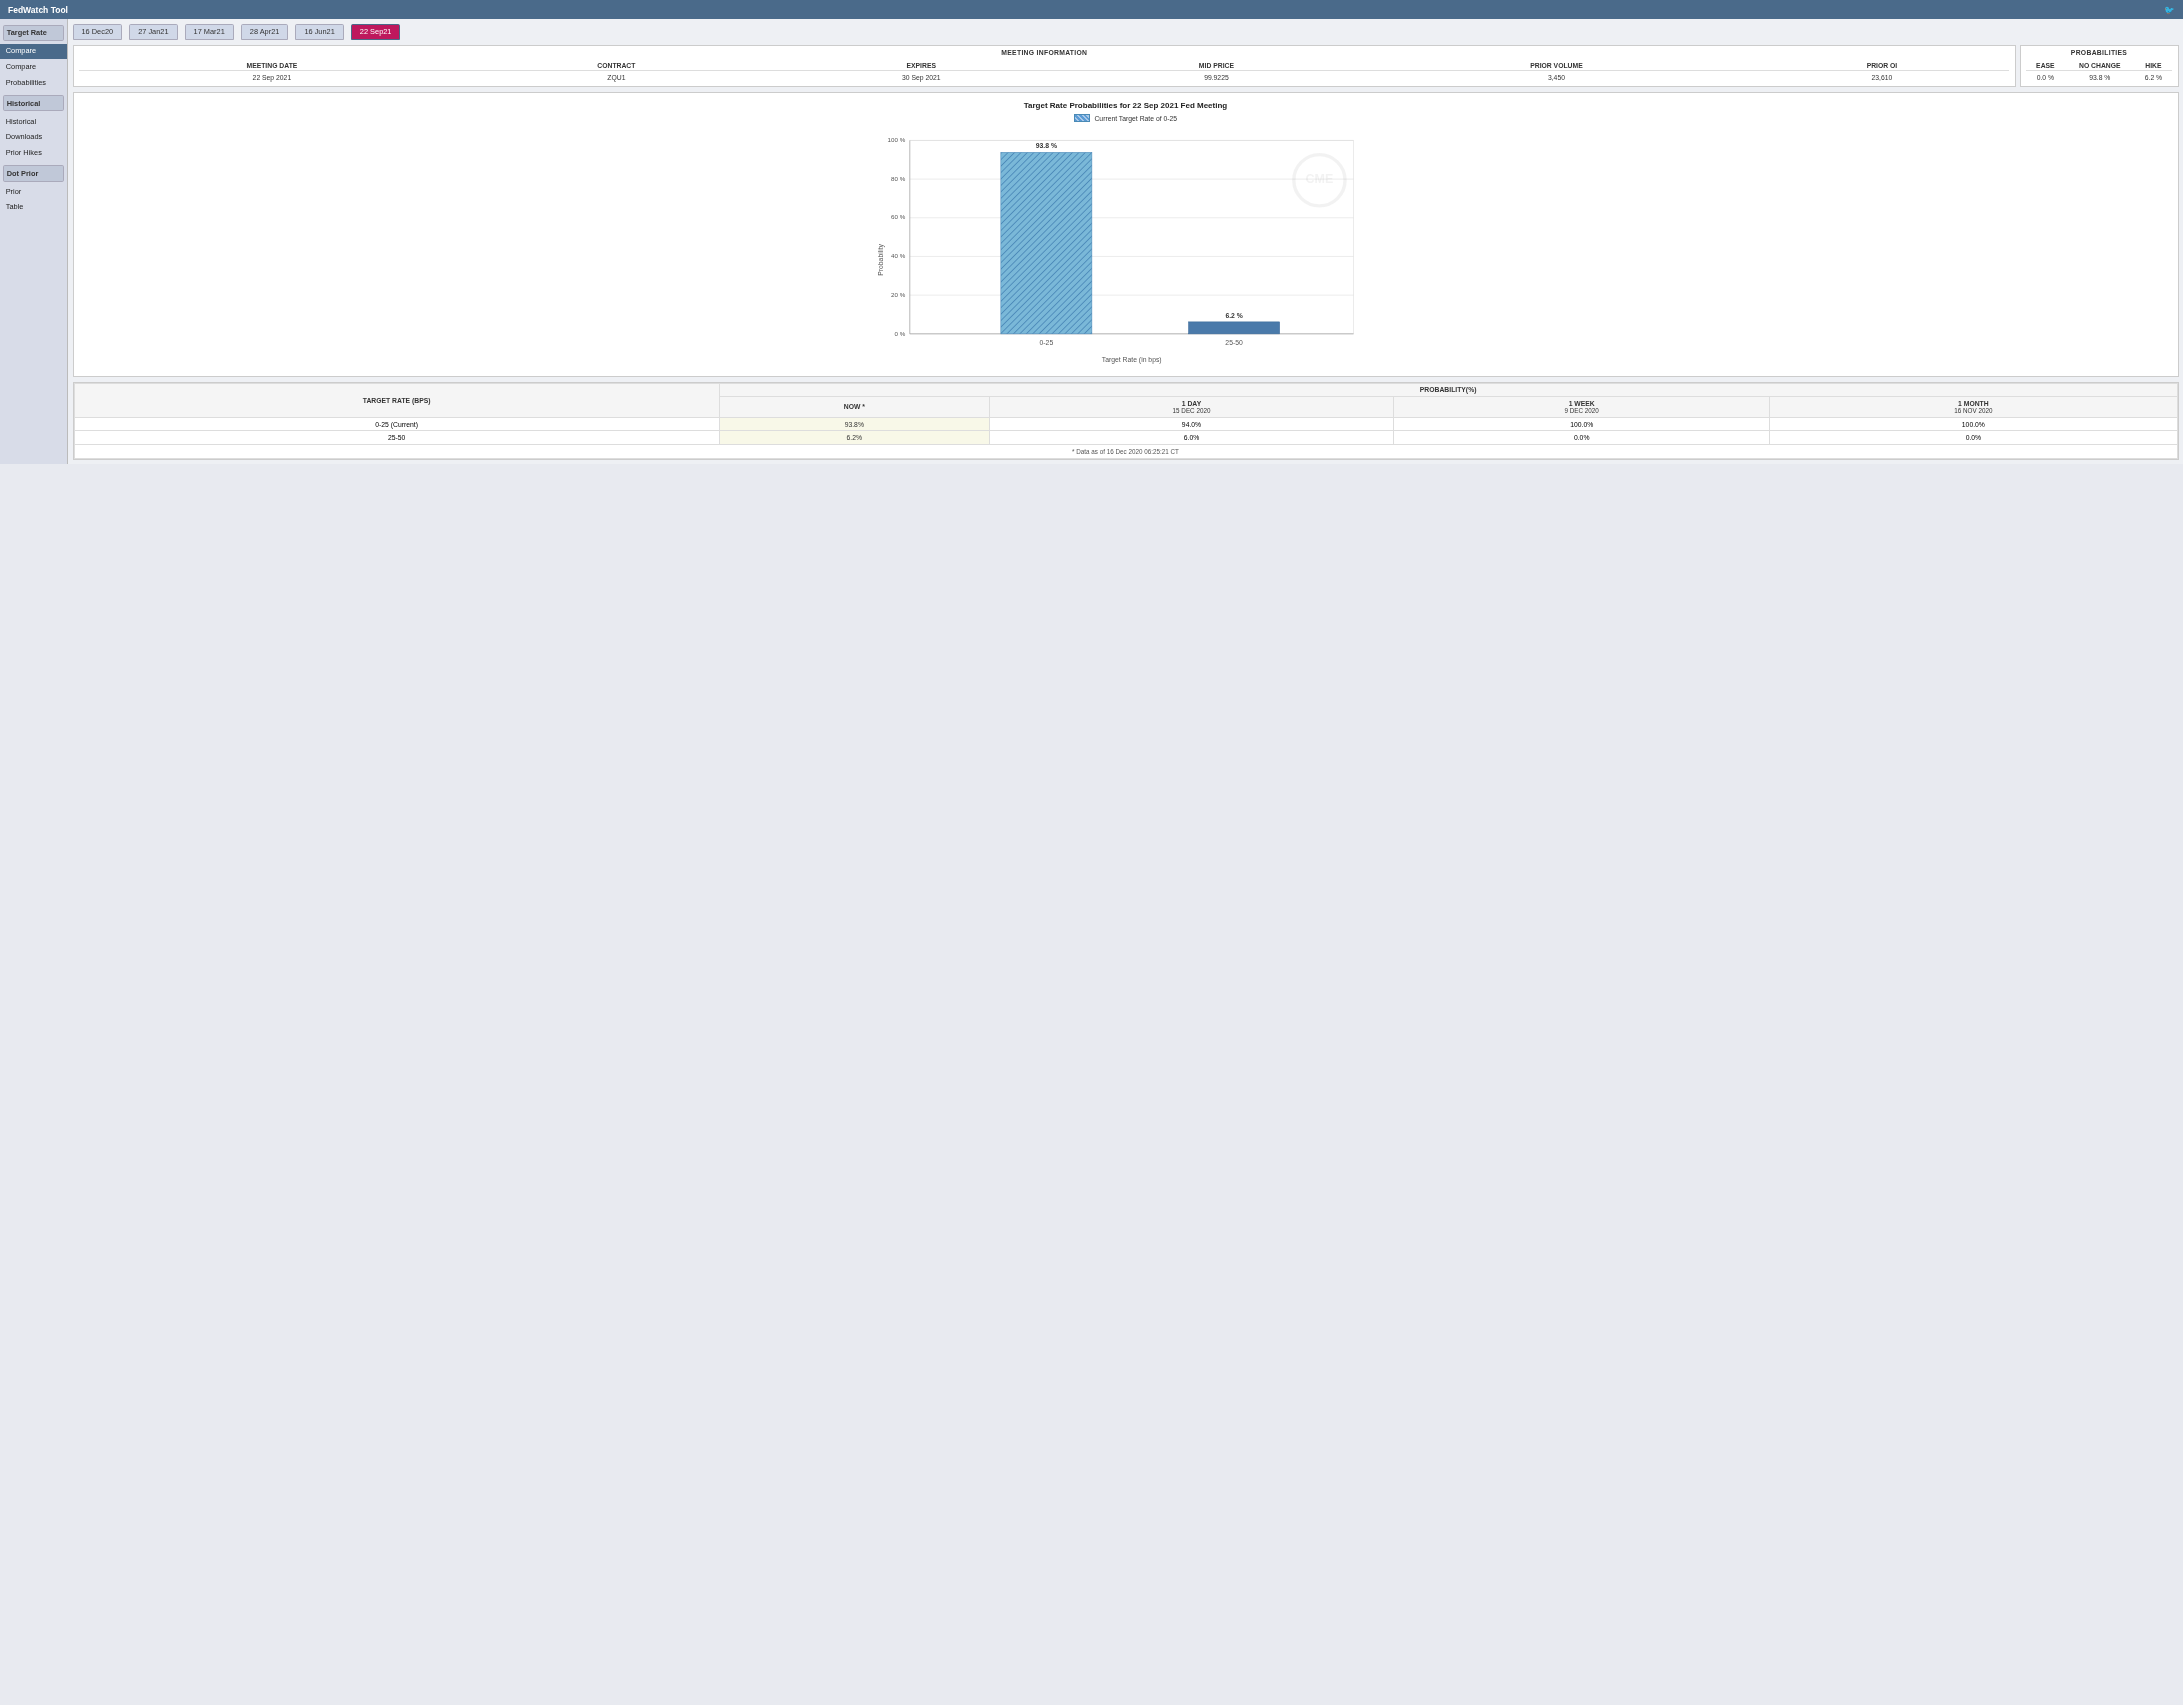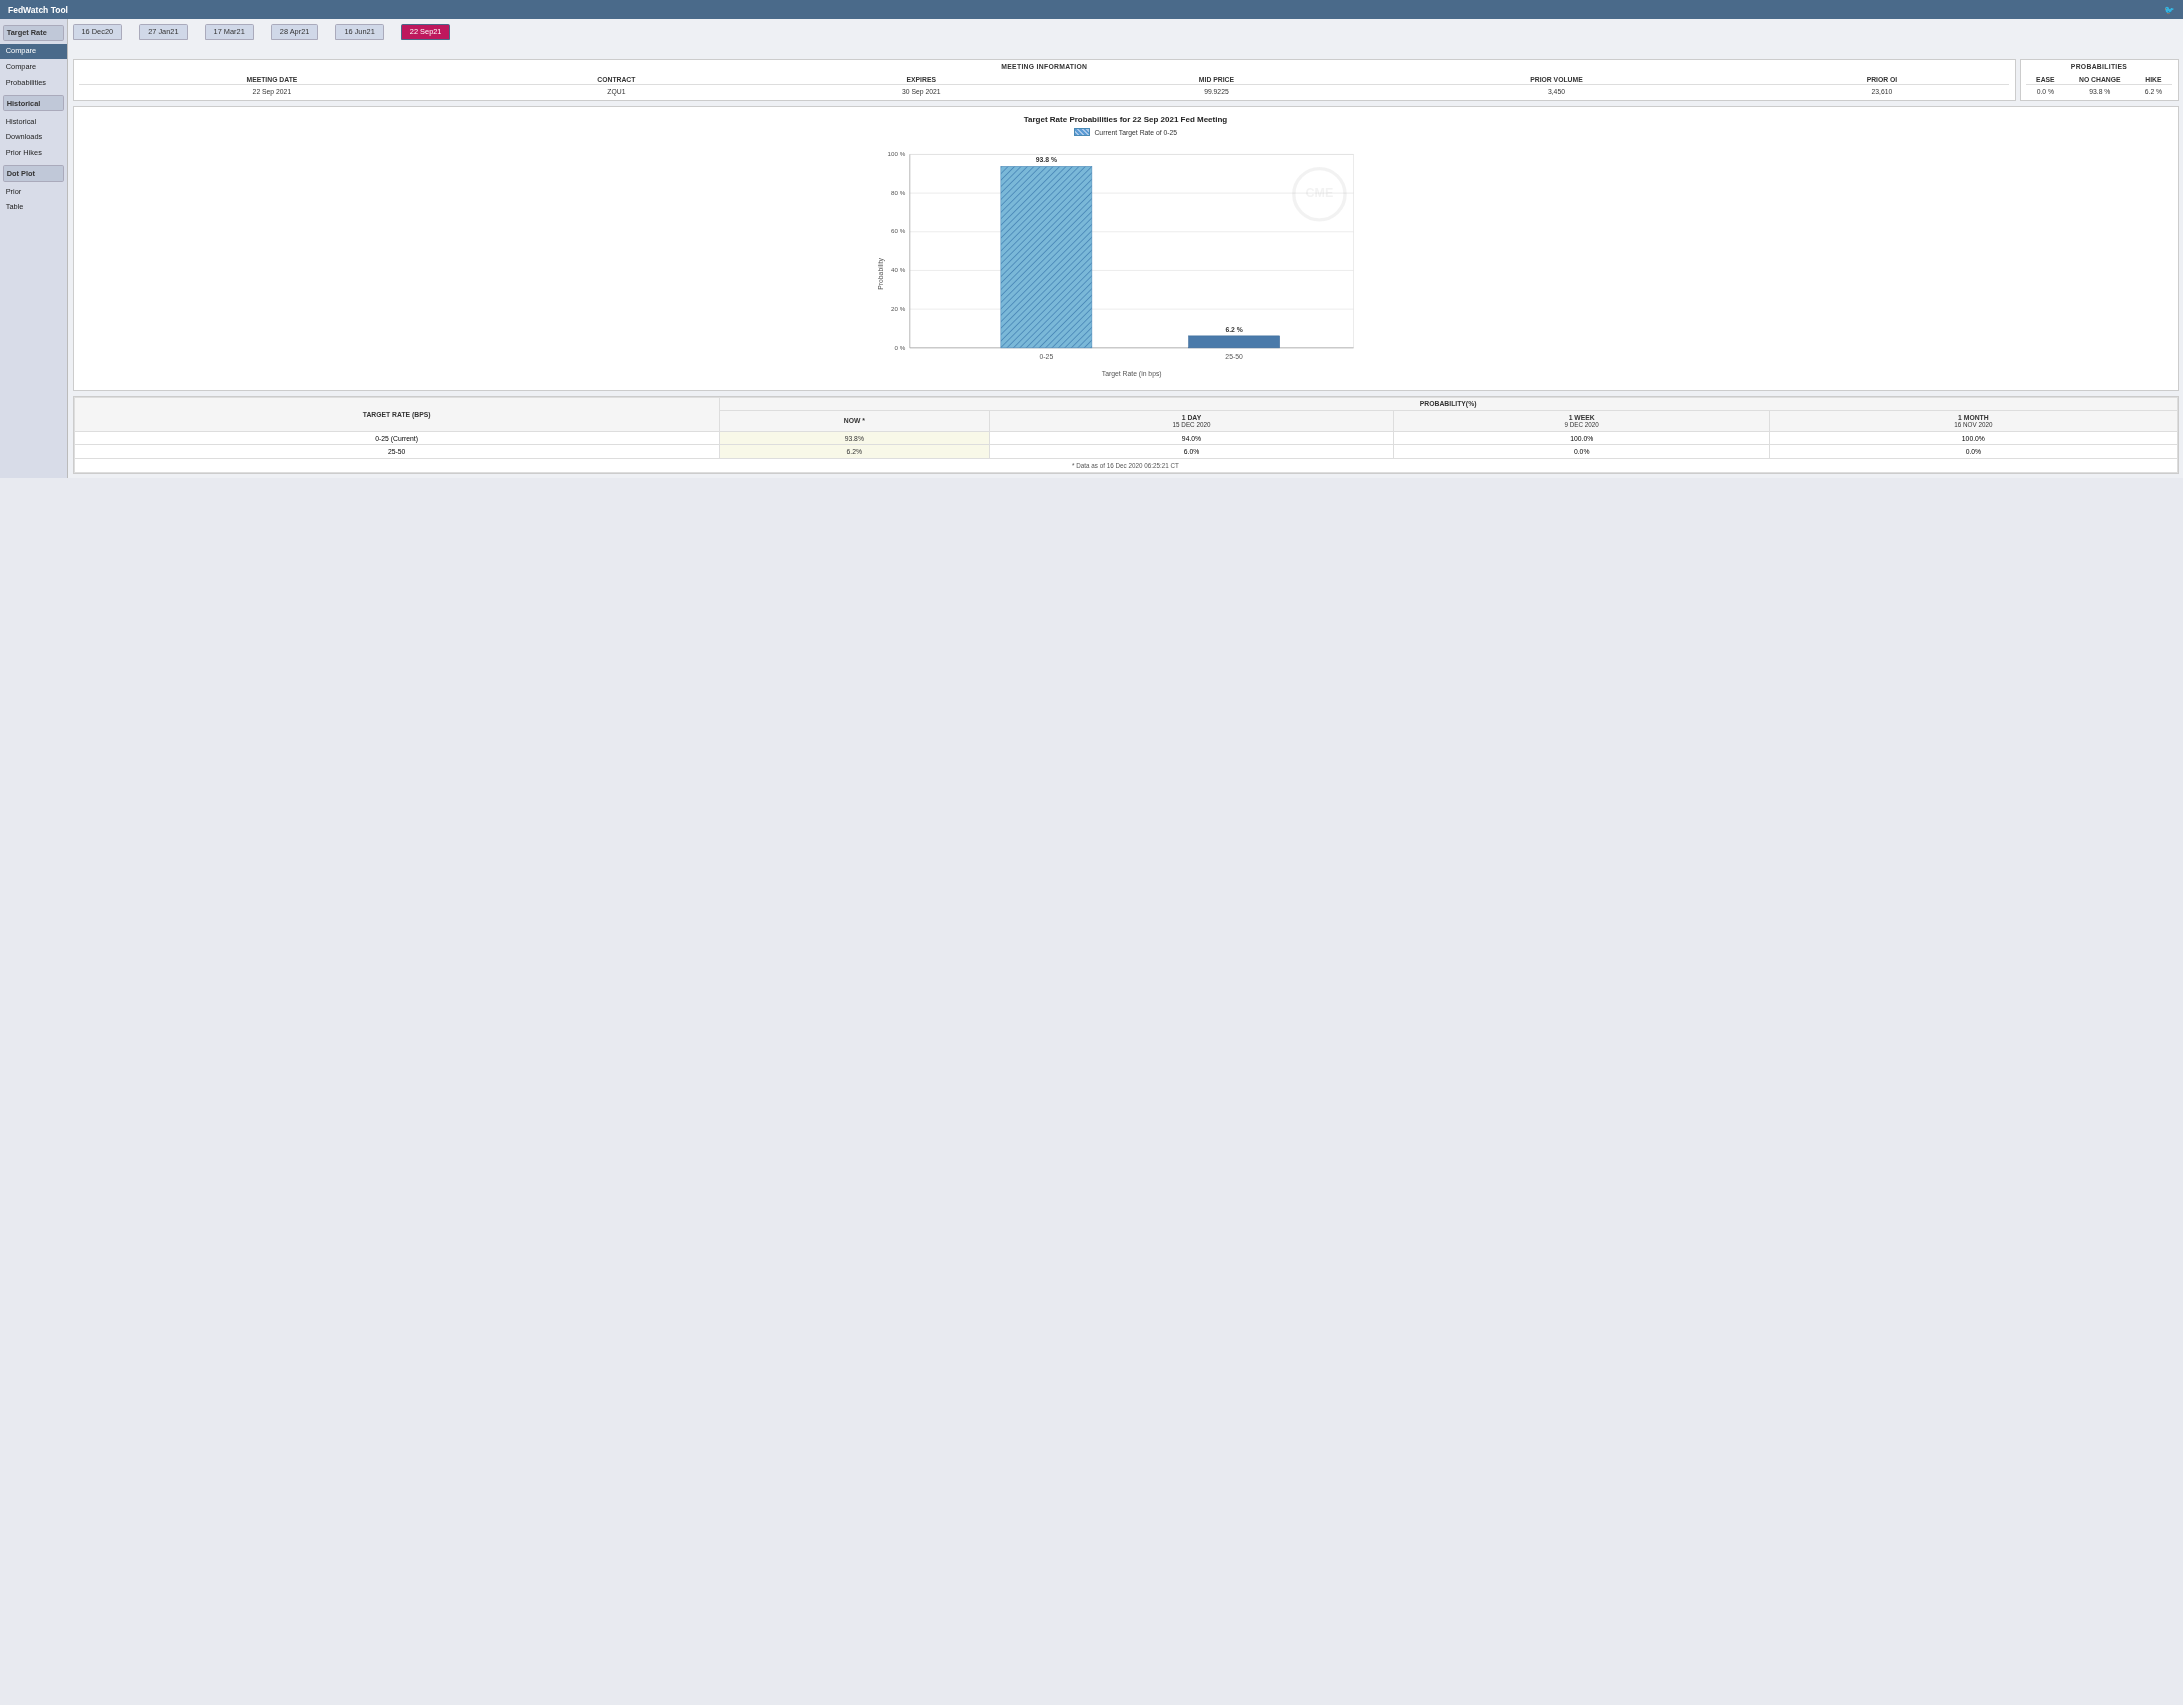--- a/index.html
+++ b/index.html
@@ -57,22 +57,22 @@
     
     #content {
       flex: 1;
       padding: 4.5px;
       background: #eef0f4;
     }
 
     
     #tabs-row {
       display: flex;
-      gap: 17px;
-      margin-bottom: 19px;
+      gap: 7px;
+      margin-bottom: 5px;
     }
     .tab-btn {
       padding: 2.8px 8px;
       background: #d0d8e8;
       border: 0.6px solid #aab;
       cursor: pointer;
       font-size: 7.4px;
       color: #333;
       border-radius: 1.7px 1.7px 0 0;
     }
@@ -234,21 +234,21 @@
     <div class="sidebar-item">Compare</div>
     <div class="sidebar-item">Probabilities</div>
 
     <div class="sidebar-section-header" style="margin-top:4.5px;">
       <span>Historical</span>
     </div>
     <div class="sidebar-item">Historical</div>
     <div class="sidebar-item">Downloads</div>
     <div class="sidebar-item">Prior Hikes</div>
 
-    <div class="sidebar-section-header" style="margin-top:4.5px;">Dot Plot</div>
+    <div class="sidebar-section-header" style="margin-top:4.5px;">Dot Prior</div>
     <div class="sidebar-item">Prior</div>
     <div class="sidebar-item">Table</div>
   </div>
 
   <div id="content">
 
     <div id="tabs-row">
       <button class="tab-btn">16 Dec20</button>
       <button class="tab-btn">27 Jan21</button>
       <button class="tab-btn">17 Mar21</button>

